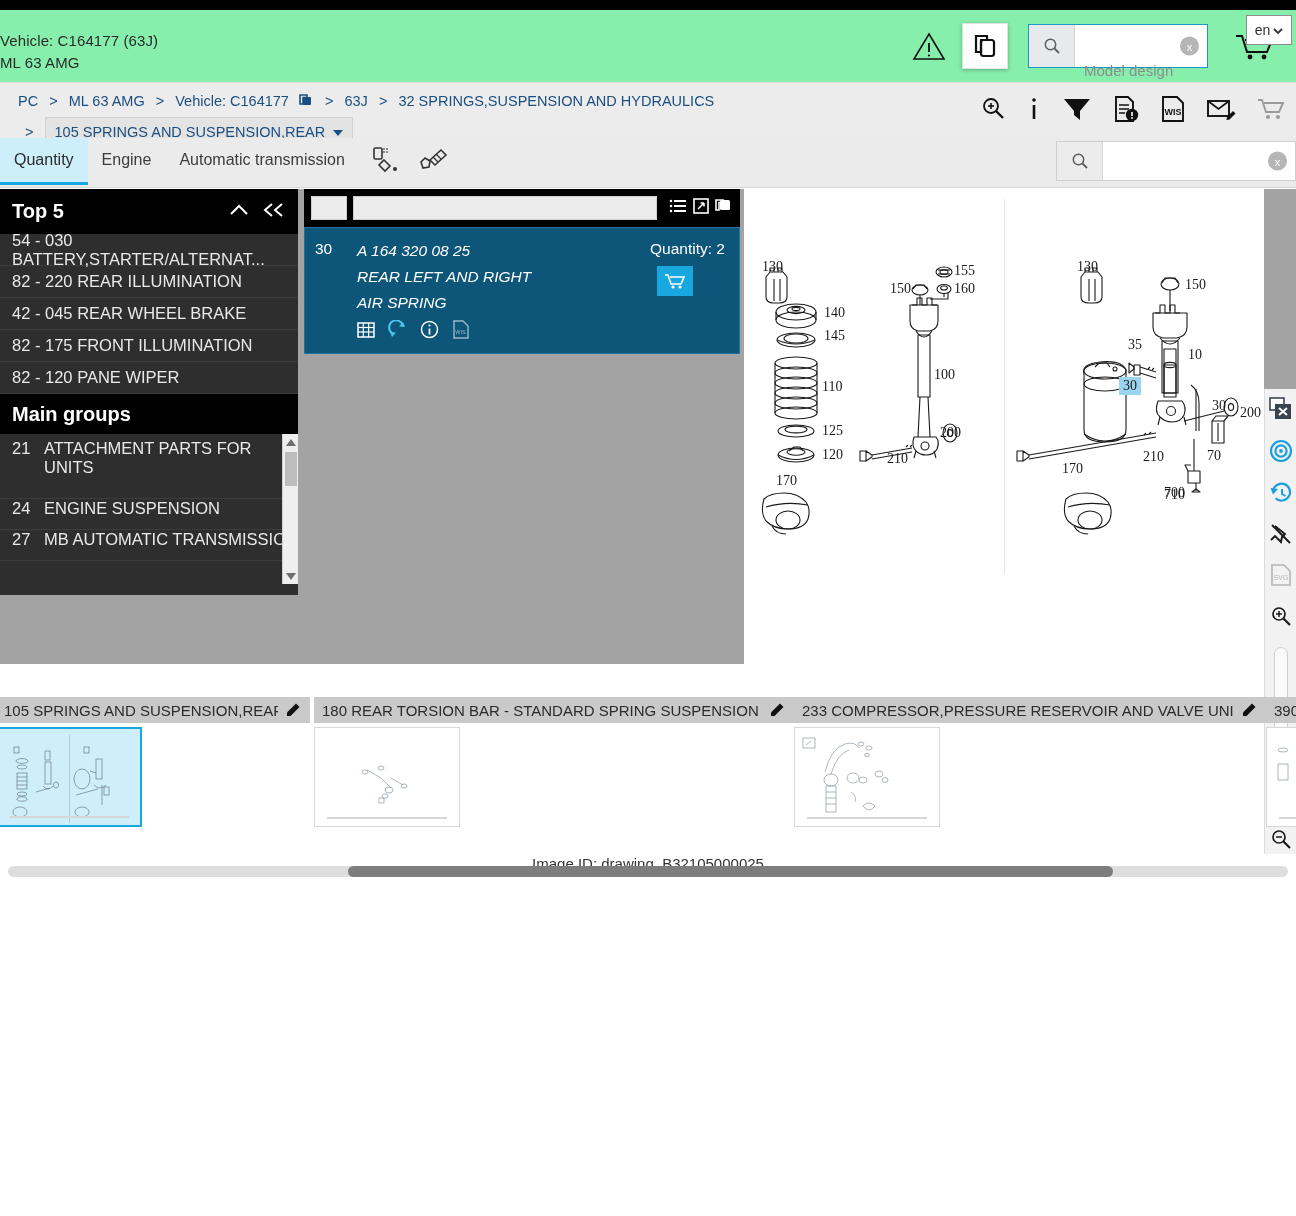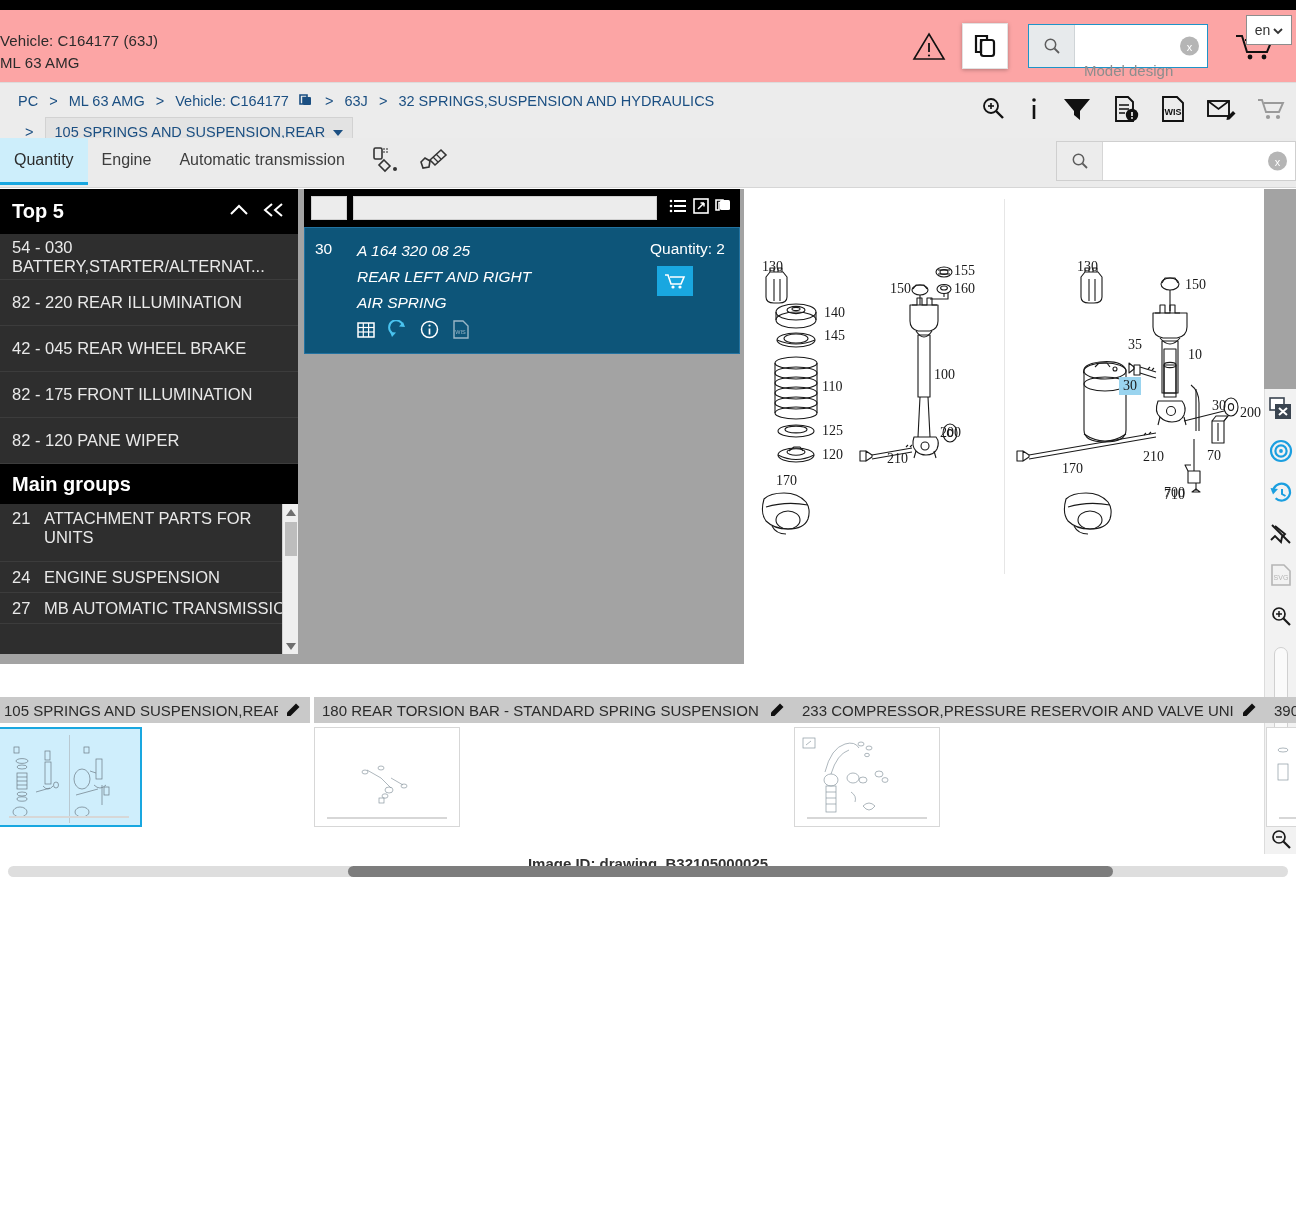--- a/index.html
+++ b/index.html
@@ -14,21 +14,21 @@
 
   
   .topstrip {
     position:absolute; left:0; top:0; width:1296px; height:10px;
     background:#000;
   }
 
   
   .header {
     position:absolute; left:0; top:10px; width:1296px; height:72px;
-    background:#fca5a5;
+    background:#86efac;
   }
   .veh-lines { position:absolute; left:0; top:20px; }
   .veh-line {
     font-size:15px; color:#2b2b2b; line-height:22px; letter-spacing:0.1px;
   }
   .hdr-right { position:absolute; right:0; top:0; height:72px; display:flex; align-items:center; }
 
   .warn-icon { width:34px; height:34px; margin-right:16px; }
   .copy-btn {
     width:46px; height:46px; background:#fff; border:1px solid #e2e2e2;
@@ -107,35 +107,35 @@
 
   
   .lpanel { position:absolute; left:0; top:0; width:298px; height:406px; background:#2e2e2e; }
   .panel-hd {
     height:45px; background:#000; color:#fff; display:flex; align-items:center;
     padding:0 12px; font-size:20px; font-weight:bold; justify-content:space-between;
   }
   .panel-hd .hd-icons { display:flex; align-items:center; gap:12px; }
   .top5 { background:#2e2e2e; }
   .top5 li {
-    list-style:none; height:46px; display:flex; align-items:center;
+    list-style:none; height:32px; display:flex; align-items:center;
     padding:0 0 0 12px; color:#e9e9e9; font-size:16.5px;
     border-bottom:1px solid #3c3c3c;
   }
   .top5 ul { margin:0; padding:0; }
   .mg-hd {
     height:40px; background:#000; color:#fff; display:flex; align-items:center;
     padding:0 12px; font-size:20px; font-weight:bold;
   }
   .mglist { position:relative; height:150px; overflow:hidden; background:#2e2e2e; }
   .mgrow {
-    display:flex; align-items:center; height:31px; color:#e9e9e9; font-size:16.5px;
+    display:flex; align-items:flex-start; height:31px; color:#e9e9e9; font-size:16.5px;
     border-bottom:1px solid #3c3c3c; padding-left:12px;
   }
-  .mgrow.tall { height:58px; align-items:flex-start; padding-top:5px; }
+  .mgrow.tall { height:65px; align-items:flex-start; padding-top:5px; }
   .mgrow .num { width:32px; flex:none; }
   .mg-scroll {
     position:absolute; right:0; top:0; width:16px; height:150px; background:#efefef;
     border-left:1px solid #d2d2d2;
   }
   .mg-scroll .arrow { height:16px; display:flex; align-items:center; justify-content:center; }
   .mg-scroll .thumb { position:absolute; top:18px; left:2px; width:12px; height:34px; background:#bdbdbd; }
 
   
   .partcard { position:absolute; left:304px; top:0; width:436px; height:165px; }
@@ -161,21 +161,21 @@
 
   
   .drawarea { position:absolute; left:744px; top:0; width:520px; height:475px; background:#fff; }
   .draw-div { position:absolute; left:260px; top:10px; width:1px; height:375px; background:#e6e6e6; }
   .lbl { position:absolute; font-size:14px; color:#1a1a1a; font-family:"Liberation Serif", serif; }
   .lbl.hl { background:#9ad4ef; padding:1px 4px; }
   svg.draw { position:absolute; left:0; top:0; }
 
   .imgid {
     position:absolute; left:0; top:666px; width:1296px; text-align:center;
-    font-size:15px; color:#333;font-weight:bold;
+    font-size:15px; color:#333;
   }
 
   
   .vbar {
     position:absolute; right:0; top:200px; width:32px; height:465px;
     background:#f2f2f2; border-left:1px solid #dcdcdc;
     display:flex; flex-direction:column; align-items:center; padding-top:8px; gap:14px;
   }
   .vbar .slider {
     width:14px; height:180px; background:#fafafa; border:1px solid #d0d0d0; border-radius:8px;

